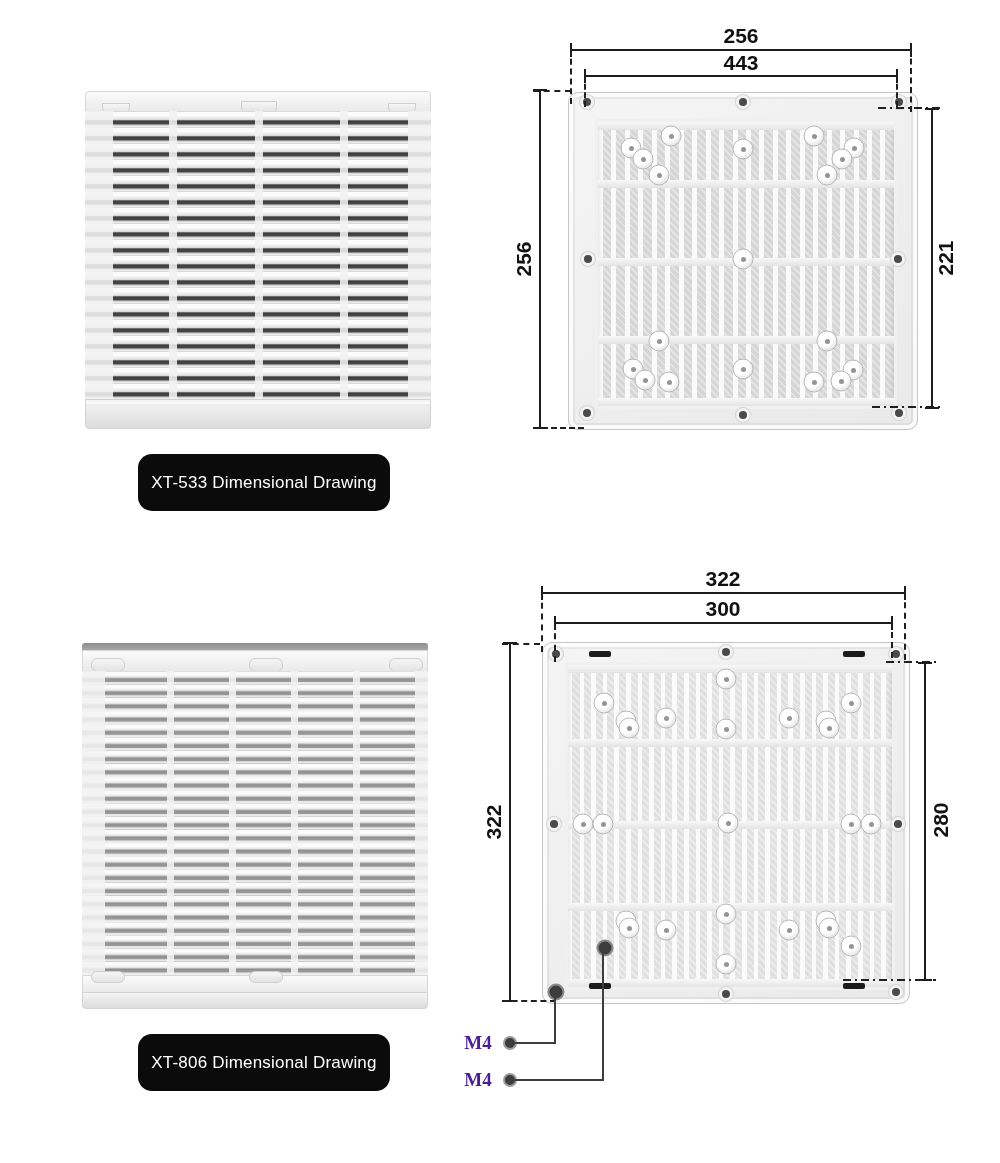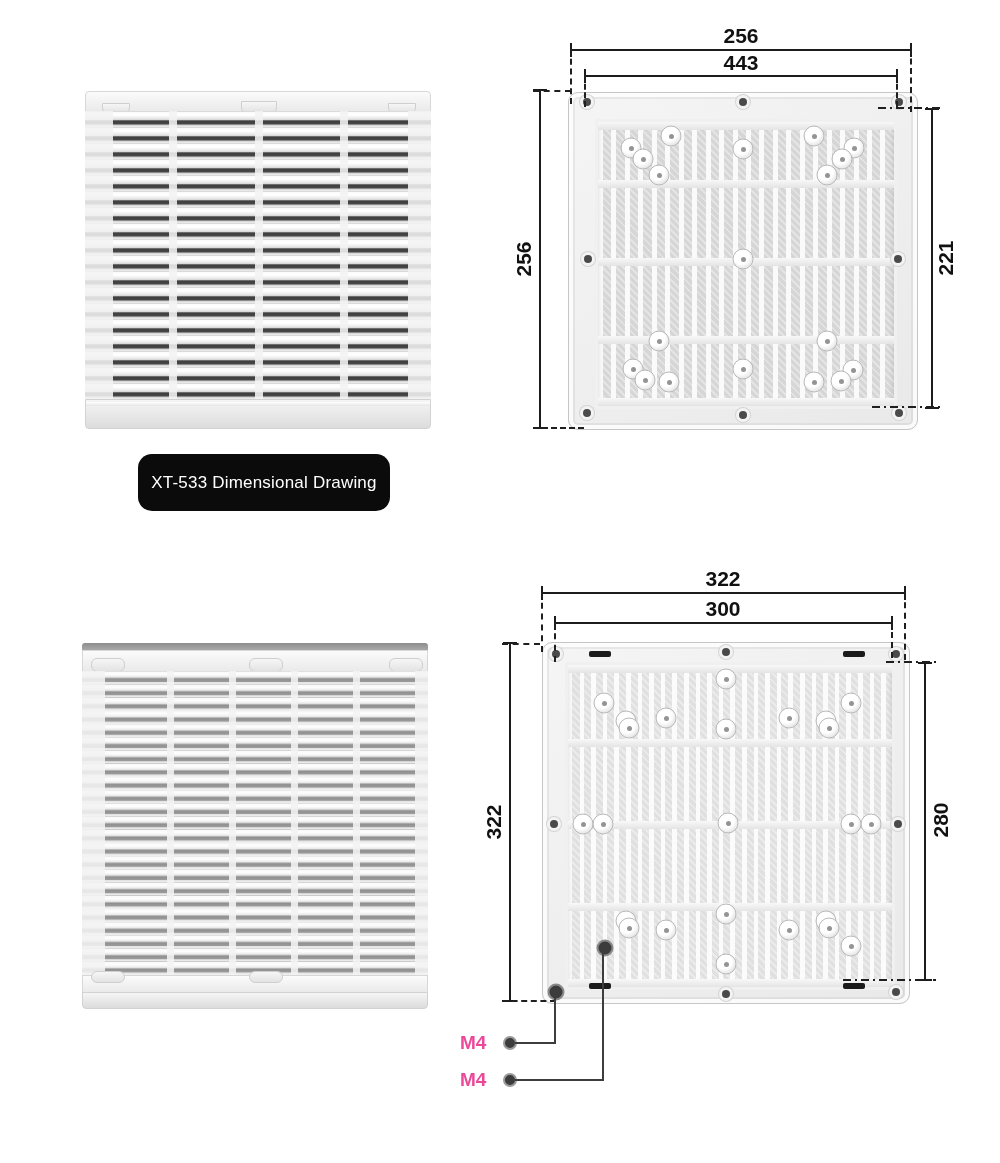--- a/index.html
+++ b/index.html
@@ -65,22 +65,22 @@
   .dimv{position:absolute;width:2px;background:#1c1c1c;}
   .dimv::before,.dimv::after{content:"";position:absolute;width:14px;height:2px;left:-6px;background:#1c1c1c;}
   .dimv::before{top:-1px;} .dimv::after{bottom:-1px;}
   .dashv{position:absolute;width:0;border-left:2px dashed #1f1f1f;}
   .dashh{position:absolute;height:0;border-top:2px dashed #1f1f1f;}
   .ddh{position:absolute;height:2px;background:repeating-linear-gradient(90deg,
       #1f1f1f 0 8px,rgba(0,0,0,0) 8px 12px,#1f1f1f 12px 14px,rgba(0,0,0,0) 14px 18px);}
   .dimnum{position:absolute;width:80px;height:24px;line-height:24px;text-align:center;
       font-size:21px;font-weight:700;color:#111111;}
   .rot{transform:rotate(-90deg);width:60px;}
-  .m4txt{position:absolute;width:36px;height:24px;line-height:24px;text-align:left;
-      font-size:19px;font-weight:700;color:#ec4899;}
+  .m4txt{position:absolute;width:36px;height:24px;line-height:24px;text-align:center;
+      font-size:19px;font-weight:700;color:#4c1d95;font-family:Liberation Serif, serif;}
   .leader{position:absolute;background:#3d3d3d;}
   .leaderdot{position:absolute;width:10px;height:10px;border-radius:50%;background:#3c3c3c;
       border:2px solid #9a9a9a;transform:translate(-50%,-50%);}
 </style>
 </head>
 <body>
 
 <div class="canvas">
 
   <div class="photo" style="left:85px;top:91px;width:346px;height:336px;">
@@ -180,20 +180,23 @@
       <div class="colmask" style="left:209px;width:7px;"></div>
       <div class="colmask" style="left:271px;width:7px;"></div>
     </div>
     <div class="cap" style="top:332px;height:17px;border-radius:0;">
       <div class="tab" style="left:8px;top:-5px;width:32px;height:10px;border-radius:6px;"></div>
       <div class="tab" style="left:166px;top:-5px;width:32px;height:10px;border-radius:6px;"></div>
     </div>
     <div class="gbase" style="top:349px;height:15px;"></div>
   </div>
 
+  <div class="namelabel" style="left:138px;top:1034px;">
+    <span>XT-806 Dimensional Drawing</span>
+  </div>
 
   <div class="panel" style="left:542px;top:642px;width:366px;height:360px;">
     <div class="grid grid806" style="left:22px;top:19px;width:324px;height:322px;">
       <div class="band" style="top:0;"></div>
       <div class="band" style="top:74px;"></div>
       <div class="band" style="top:156px;"></div>
       <div class="band" style="top:238px;"></div>
       <div class="band" style="bottom:0;"></div>
     </div>
     <div class="abs" style="left:0;top:0;width:100%;height:100%;">

